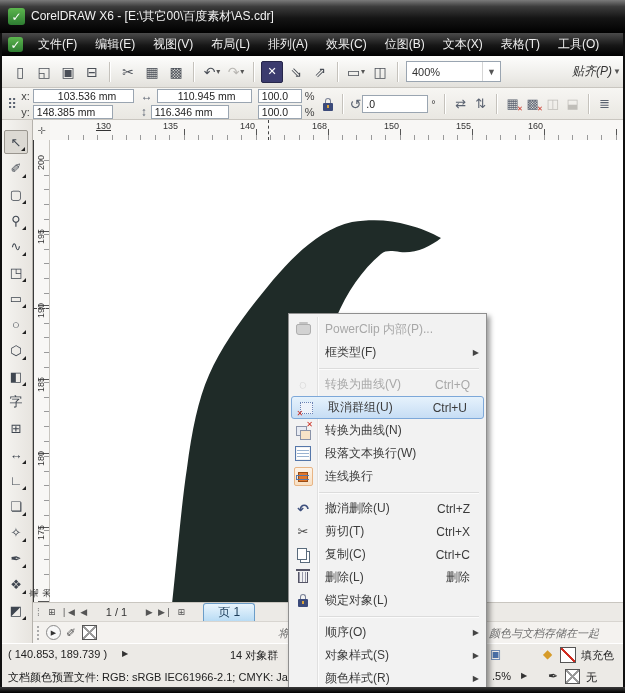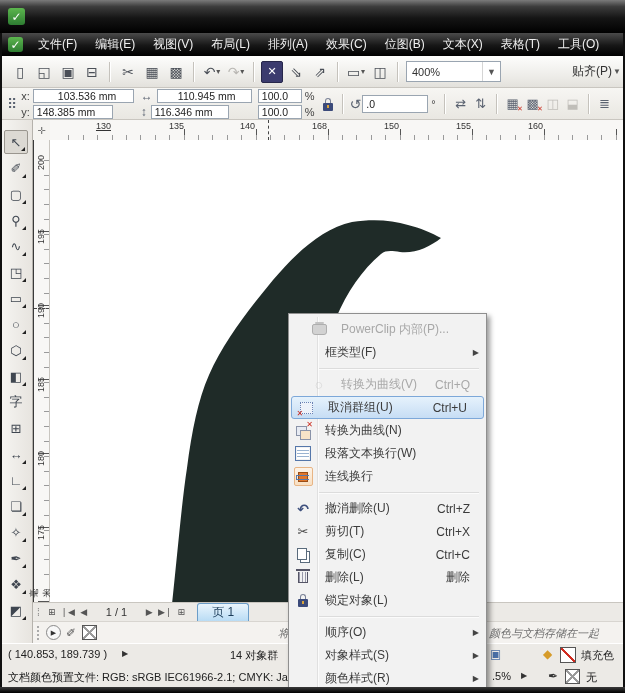--- a/index.html
+++ b/index.html
@@ -75,21 +75,21 @@
   .tool{width:24px;height:24px;margin-bottom:2px;display:flex;align-items:center;justify-content:center;
     color:#3f4650;font-size:13px;position:relative;flex:none;}
   .tool.sel{background:#dcd9d3;border:1px solid #9a968f;border-radius:2px;box-sizing:border-box;}
   .tool.fly::after{content:"";position:absolute;right:2px;bottom:2px;border-left:4px solid transparent;border-bottom:4px solid #222;}
   
   #canvas{left:50px;top:140px;width:575px;height:462px;background:#fff;overflow:hidden;}
   
   #navrow{left:33px;top:602px;width:592px;height:19px;background:#eceae6;border-top:1px solid #c9c6c0;
     display:flex;align-items:center;font-size:11px;color:#333;padding-left:4px;box-sizing:border-box;}
   .nbtn{width:16px;height:15px;display:flex;align-items:center;justify-content:center;color:#555;font-size:9px;flex:none;}
-  #pagetab{height:17px;margin-left:8px;padding:0 14px;display:flex;align-items:center;
+  #pagetab{height:17px;margin-left:14px;padding:0 14px;display:flex;align-items:center;
     background:linear-gradient(#eaf5fd,#b9dcf4);border:1px solid #6b9dc8;border-bottom:none;
     border-radius:3px 3px 0 0;color:#1c3d5a;font-size:12px;}
   #palrow{left:33px;top:621px;width:592px;height:22px;background:#f4f2ef;border-top:1px solid #d8d5d0;
     display:flex;align-items:center;padding-left:4px;box-sizing:border-box;}
   .handle{width:3px;height:14px;border-left:2px dotted #aaa;margin-right:4px;}
   .playbtn{width:13px;height:13px;border:1px solid #888;border-radius:50%;background:#f8f8f8;
     display:flex;align-items:center;justify-content:center;font-size:7px;color:#333;margin-right:5px;}
   .xswatch{width:15px;height:15px;background:
       linear-gradient(to top right,transparent 46%,#9a9a9a 46%,#9a9a9a 54%,transparent 54%),
       linear-gradient(to bottom right,transparent 46%,#9a9a9a 46%,#9a9a9a 54%,transparent 54%),#fff;
@@ -106,21 +106,21 @@
   .sico{position:absolute;top:3px;font-size:12px;}
   
   #cmenu{left:288px;top:313px;width:199px;background:#f2f2f2;border:1px solid #8f8f8f;
     box-shadow:3px 3px 5px rgba(0,0,0,.4);padding:4px 0 2px 0;z-index:50;box-sizing:border-box;}
   #cmenu::before{content:"";position:absolute;left:28px;top:3px;bottom:3px;width:1px;background:#e0e0e0;box-shadow:1px 0 0 #fbfbfb;}
   .mrow{height:23px;display:flex;align-items:center;position:relative;color:#3c3c3c;font-size:12px;}
   .mrow .mic{width:28px;display:flex;align-items:center;justify-content:center;flex:none;z-index:1;}
   .mrow .mlab{flex:1;padding-left:8px;white-space:nowrap;z-index:1;}
   .mrow .msc{padding-right:16px;white-space:nowrap;z-index:1;}
   .mrow .sub{position:absolute;right:7px;font-size:8px;color:#444;}
-  .mrow.dis{color:#a8a8a8;padding-left:16px;}
+  .mrow.dis{color:#a8a8a8;}
   .mrow.hl{margin:0 2px;border:1px solid #7da8d9;border-radius:3px;
     background:linear-gradient(#e6f2fc,#c6ddf4);height:21px;}
   .msep{height:9px;display:flex;align-items:center;padding-left:30px;}
   .msep i{display:block;width:160px;height:1px;background:#dcdcdc;box-shadow:0 1px 0 #fbfbfb;}
   
   .g-undo{color:#3f517e;font-size:14px;font-weight:bold;}
   .g-cut{color:#4a4a4a;font-size:13px;}
   .g-curve{color:#bdbdbd;font-size:13px;}
   .mi-powerclip{width:13px;height:9px;background:#d2d2d2;border:1px solid #aeaeae;border-radius:2px 2px 3px 3px;position:relative;}
   .mi-powerclip::before{content:"";position:absolute;top:-3px;left:2px;right:2px;height:2px;background:#c2c2c2;border-radius:2px;}
@@ -148,20 +148,21 @@
   #frame-r{left:623px;top:33px;width:2px;height:654px;background:#101010;z-index:60;}
   #frame-b{left:0;top:687px;width:625px;height:6px;background:linear-gradient(#3a3a3a,#000);z-index:60;}
 </style>
 </head>
 <body>
 
 <div id="app">
 
   <div id="titlebar" class="abs">
     <span class="appicon">✓</span>
+    <span>CorelDRAW X6 - [E:\其它00\百度素材\AS.cdr]</span>
   </div>
 
   <div id="menubar" class="abs">
     <span class="appicon">✓</span>
     <div id="menubar-items" style="display:flex;">
         <div class="mitem">文件(F)</div>
         <div class="mitem">编辑(E)</div>
         <div class="mitem">视图(V)</div>
         <div class="mitem">布局(L)</div>
         <div class="mitem">排列(A)</div>
@@ -223,21 +224,21 @@
         </div>
         <div class="tbtn">
           <span>◫</span>
         </div>
         <div class="tsep"></div>
       </div>
     <div class="combo" style="width:88px;margin-left:2px;">
       <span>400%</span>
       <span class="ddn">▼</span>
     </div>
-    <div style="margin-left:auto;margin-right:4px;display:flex;align-items:center;">
+    <div style="margin-left:auto;margin-right:4px;display:flex;align-items:center;font-style:italic;">
       <span>贴齐(P)</span>
       <span class="ddn">▼</span>
     </div>
   </div>
 
   <div id="propbar" class="abs">
     <span class="pico" style="font-size:14px;margin-right:4px;">⠿</span>
     <div class="pcol">
       <div class="prow">
           <span class="glab">x:</span>
@@ -358,21 +359,21 @@
       </div>
       <div class="tool fly">
         <span>◩</span>
       </div>
     </div>
 
   <div id="corner" class="abs">✛</div>
   <div id="hruler" class="abs">
     <div id="hmark" style="left:218px;"></div>
   <span class="hlab" style="left: 63px; text-decoration: underline;">130</span>
-      <span class="hlab" style="left: 136px;">135</span>
+      <span class="hlab" style="left: 130px;">135</span>
       <span class="hlab" style="left: 207px;">140</span>
       <span class="hlab" style="left: 279px;">168</span>
       <span class="hlab" style="left: 351px;">150</span>
       <span class="hlab" style="left: 423px;">155</span>
       <span class="hlab" style="left: 495px;">160</span>
     </div>
   <div id="vruler" class="abs">
     <div id="vmark" style="top:168px;"></div>
   <span class="vlab" style="top: 18px;">200</span>
       <span class="vlab" style="top: 92px;">195</span>

